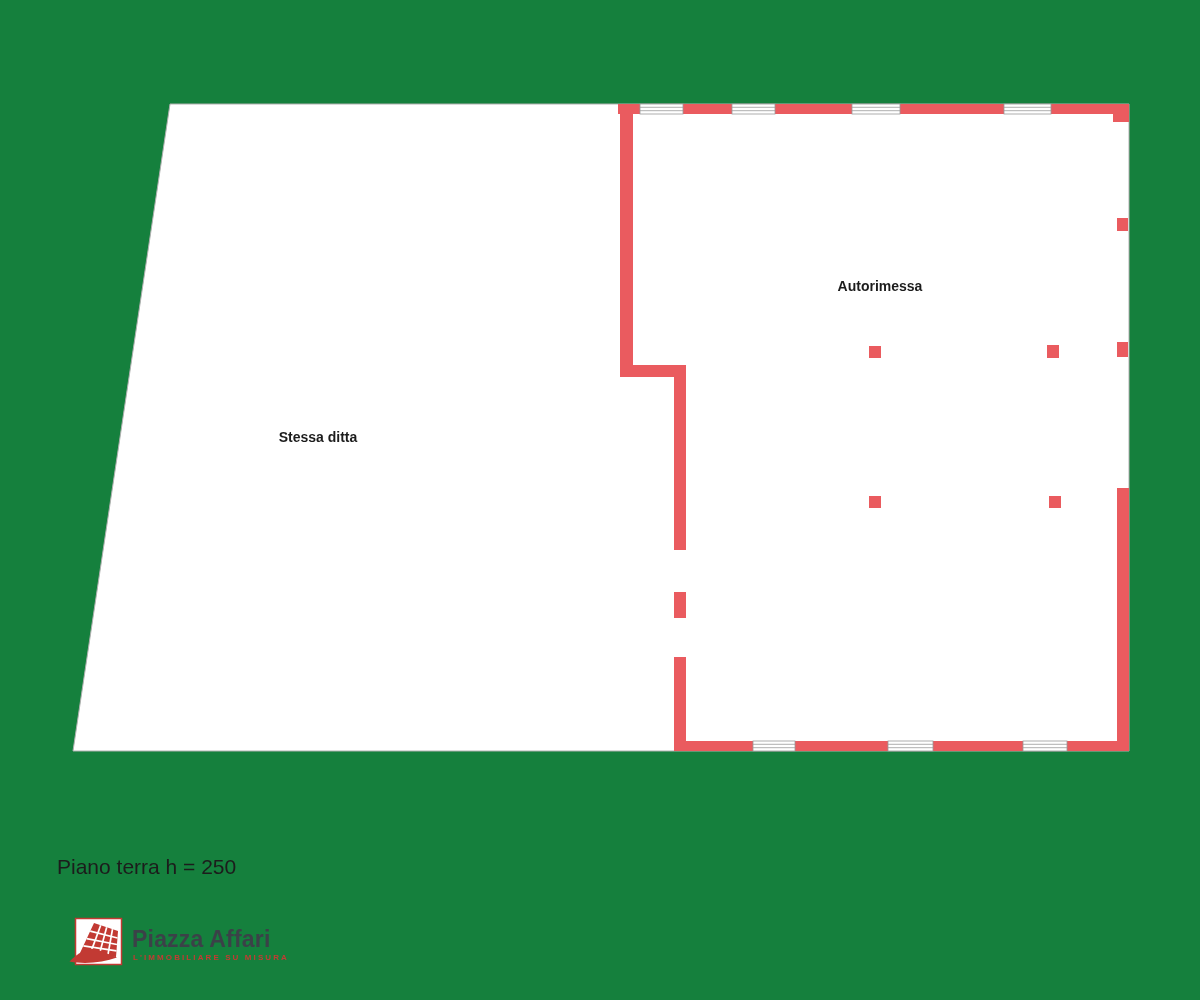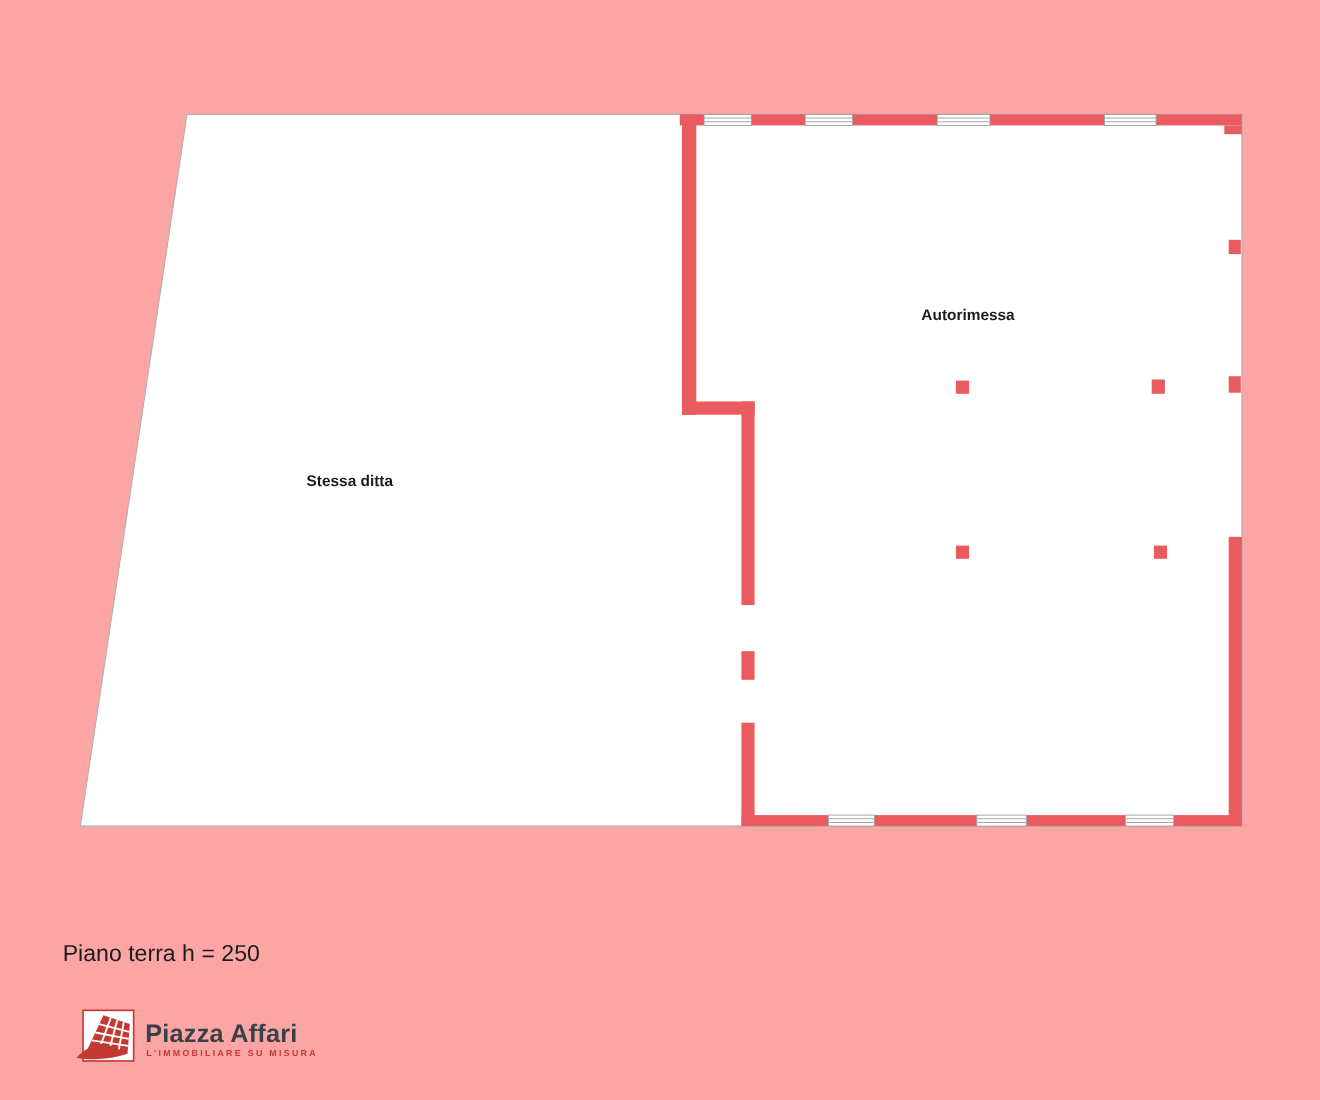--- a/index.html
+++ b/index.html
@@ -1,16 +1,16 @@
 <!DOCTYPE html>
 <html style="--wall: #ea5b5f; --outline: #b0b0b0; --winline: #9a9a9a; --label: #1c1c1c; --logored: #c23a33; --logotext: #3b4148;"><head>
 <meta charset="utf-8">
 <style>
   html,body{margin:0;padding:0;background:#fff;}
-  .canvas{position:relative;width:1200px;height:1000px;background:#fca5a5;overflow:hidden;
+  .canvas{position:relative;width:1200px;height:1000px;background:#15803d;overflow:hidden;
           font-family:"Liberation Sans",sans-serif;}
   svg{display:block;}
   .parcel{fill:#ffffff;stroke:var(--outline);stroke-width:1;}
   .wall{fill:var(--wall);}
   .win-rect{fill:#ffffff;stroke:var(--winline);stroke-width:0.8;}
   .win-line{stroke:var(--winline);stroke-width:0.8;}
   .room-label{font-family:"Liberation Sans",sans-serif;font-size:14px;font-weight:bold;
               fill:var(--label);text-anchor:middle;}
   .floor-label{font-family:"Liberation Sans",sans-serif;font-size:21px;fill:var(--label);}
   .logo-box{fill:#ffffff;stroke:var(--logored);stroke-width:1.5;}

